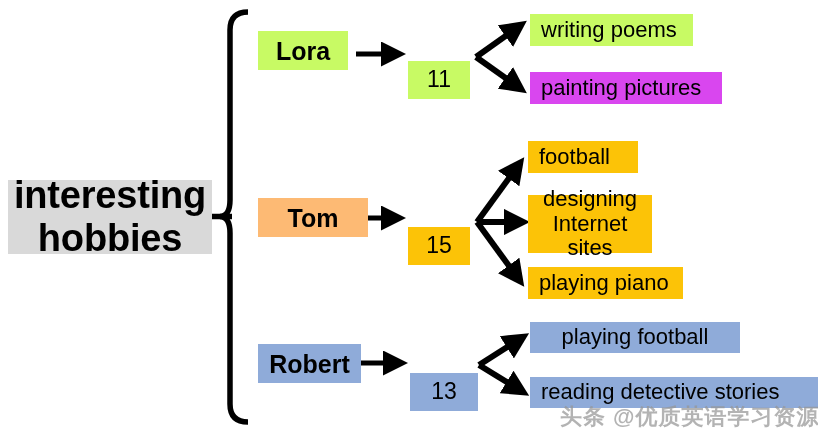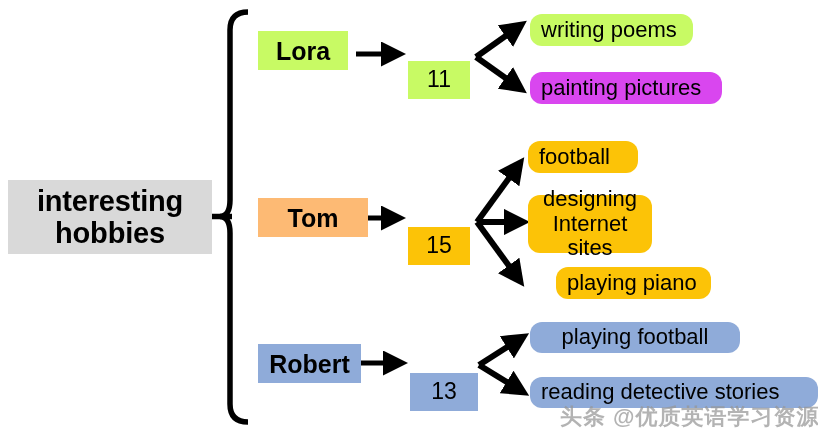--- a/index.html
+++ b/index.html
@@ -24,38 +24,37 @@
     justify-content: center;
     box-sizing: border-box;
     color: #000000;
     line-height: 1.12;
     text-align: center;
     white-space: pre-line;
   }
   .root-box {
     background: #d9d9d9;
     font-weight: bold;
-    font-size: 29px;
+    font-size: 38px;
     letter-spacing: -0.2px;
   }
   .person-box {
     font-weight: bold;
     font-size: 25px;
   }
   .num-box {
     font-weight: normal;
     font-size: 23px;
     margin-top: 28px;
   }
   .hobby-box {
     font-weight: normal;
     font-size: 22px;
     justify-content: flex-start;
     padding-left: 11px;
-    border-radius: 12px;
   }
   .hobby-box.center {
     justify-content: center;
     padding-left: 0;
   }
   .svg-layer {
     position: absolute;
     left: 0;
     top: 0;
     width: 818px;
@@ -122,21 +121,21 @@
   <div class="box person-box" style="left:258px; top:31px; width:90px; height:39px; background:#c8fa64;">Lora</div>
   <div class="box num-box" style="left:408px; top:33px; width:62px; height:38px; background:#c8fa64;">11</div>
   <div class="box hobby-box" style="left:530px; top:14px; width:163px; height:32px; background:#c8fa64;">writing poems</div>
   <div class="box hobby-box" style="left:530px; top:72px; width:192px; height:32px; background:#d946ef;">painting pictures</div>
 
   <div class="box person-box" style="left:258px; top:198px; width:110px; height:39px; background:#fdba74;">Tom</div>
   <div class="box num-box" style="left:408px; top:199px; width:62px; height:38px; background:#fcc307;">15</div>
   <div class="box hobby-box" style="left:528px; top:141px; width:110px; height:32px; background:#fcc307;">football</div>
   <div class="box hobby-box center" style="left:528px; top:195px; width:124px; height:58px; background:#fcc307;">designing
 Internet sites</div>
-  <div class="box hobby-box" style="left:556px; top:267px; width:155px; height:32px; background:#fcc307;">playing piano</div>
+  <div class="box hobby-box" style="left:528px; top:267px; width:155px; height:32px; background:#fcc307;">playing piano</div>
 
   <div class="box person-box" style="left:258px; top:344px; width:103px; height:39px; background:#8fabd9;">Robert</div>
   <div class="box num-box" style="left:410px; top:345px; width:68px; height:38px; background:#8fabd9;">13</div>
   <div class="box hobby-box center" style="left:530px; top:322px; width:210px; height:31px; background:#8fabd9;">playing football</div>
   <div class="box hobby-box" style="left:530px; top:377px; width:288px; height:31px; background:#8fabd9;">reading detective stories</div>
 
   <div class="watermark">头条 @优质英语学习资源</div>
 
 </div>
 

